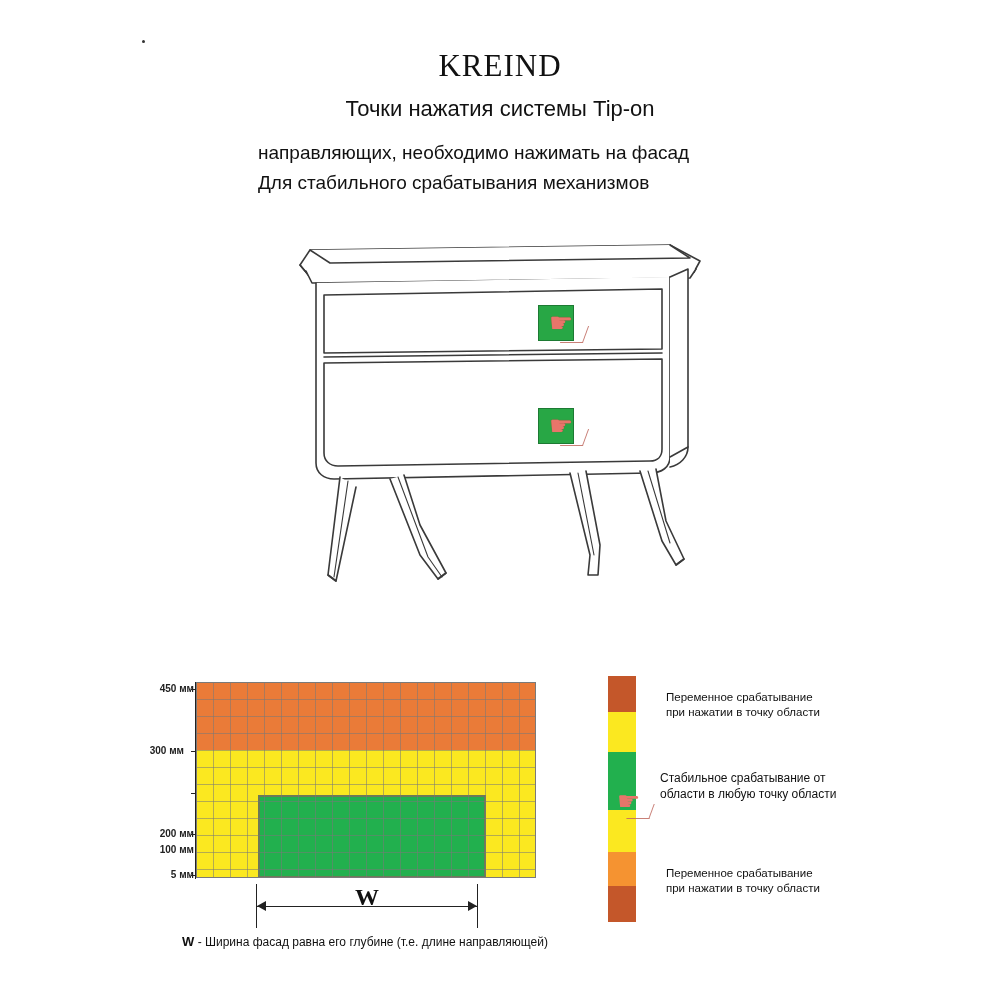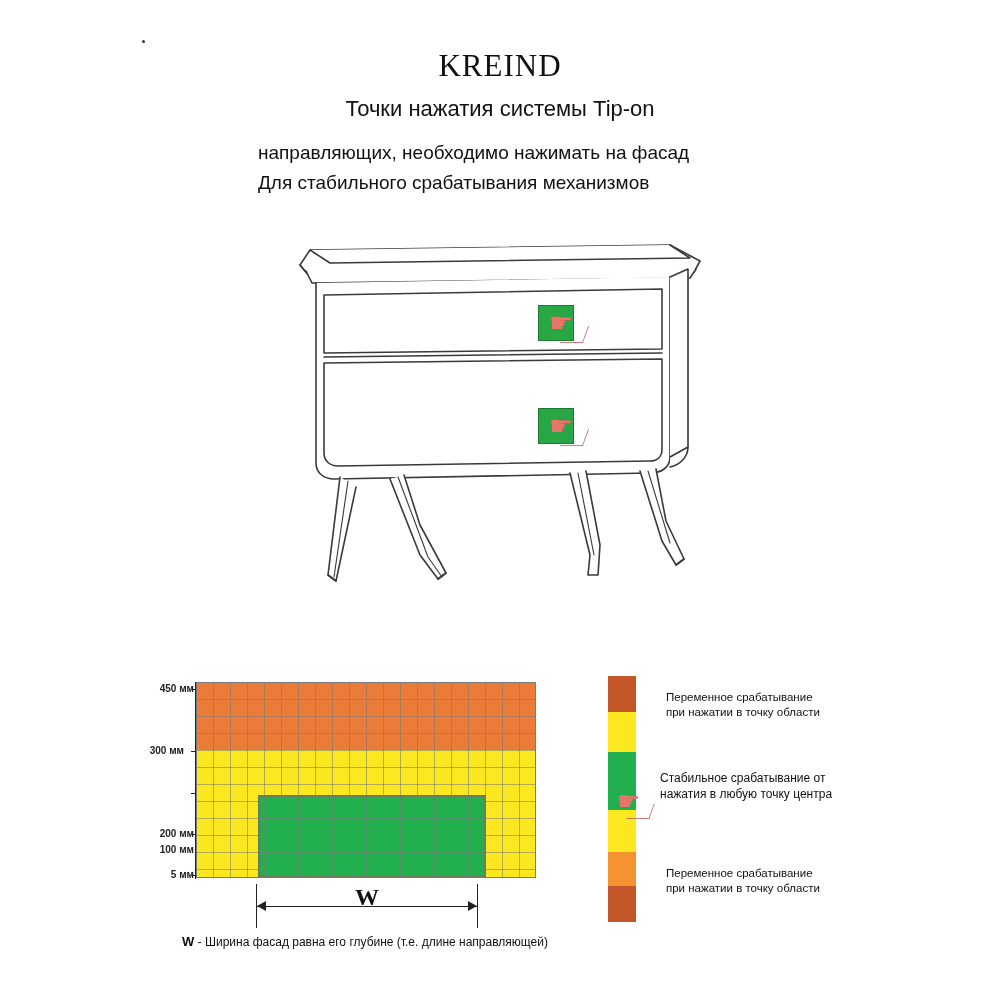--- a/index.html
+++ b/index.html
@@ -369,21 +369,21 @@
       <span class="tail"></span>
     </div>
 
     <div class="legend-text" style="left:58px; top:14px;">
       <div>Переменное срабатывание</div>
       <div>при нажатии в точку области</div>
     </div>
 
     <div class="legend-text center" style="left:52px; top:94px;">
       <div>Стабильное срабатывание от</div>
-      <div>нажатия в любую точку центра</div>
+      <div>области в любую точку области</div>
     </div>
 
     <div class="legend-text" style="left:58px; top:190px;">
       <div>Переменное срабатывание</div>
       <div>при нажатии в точку области</div>
     </div>
   </div>
 
 </div>
 

